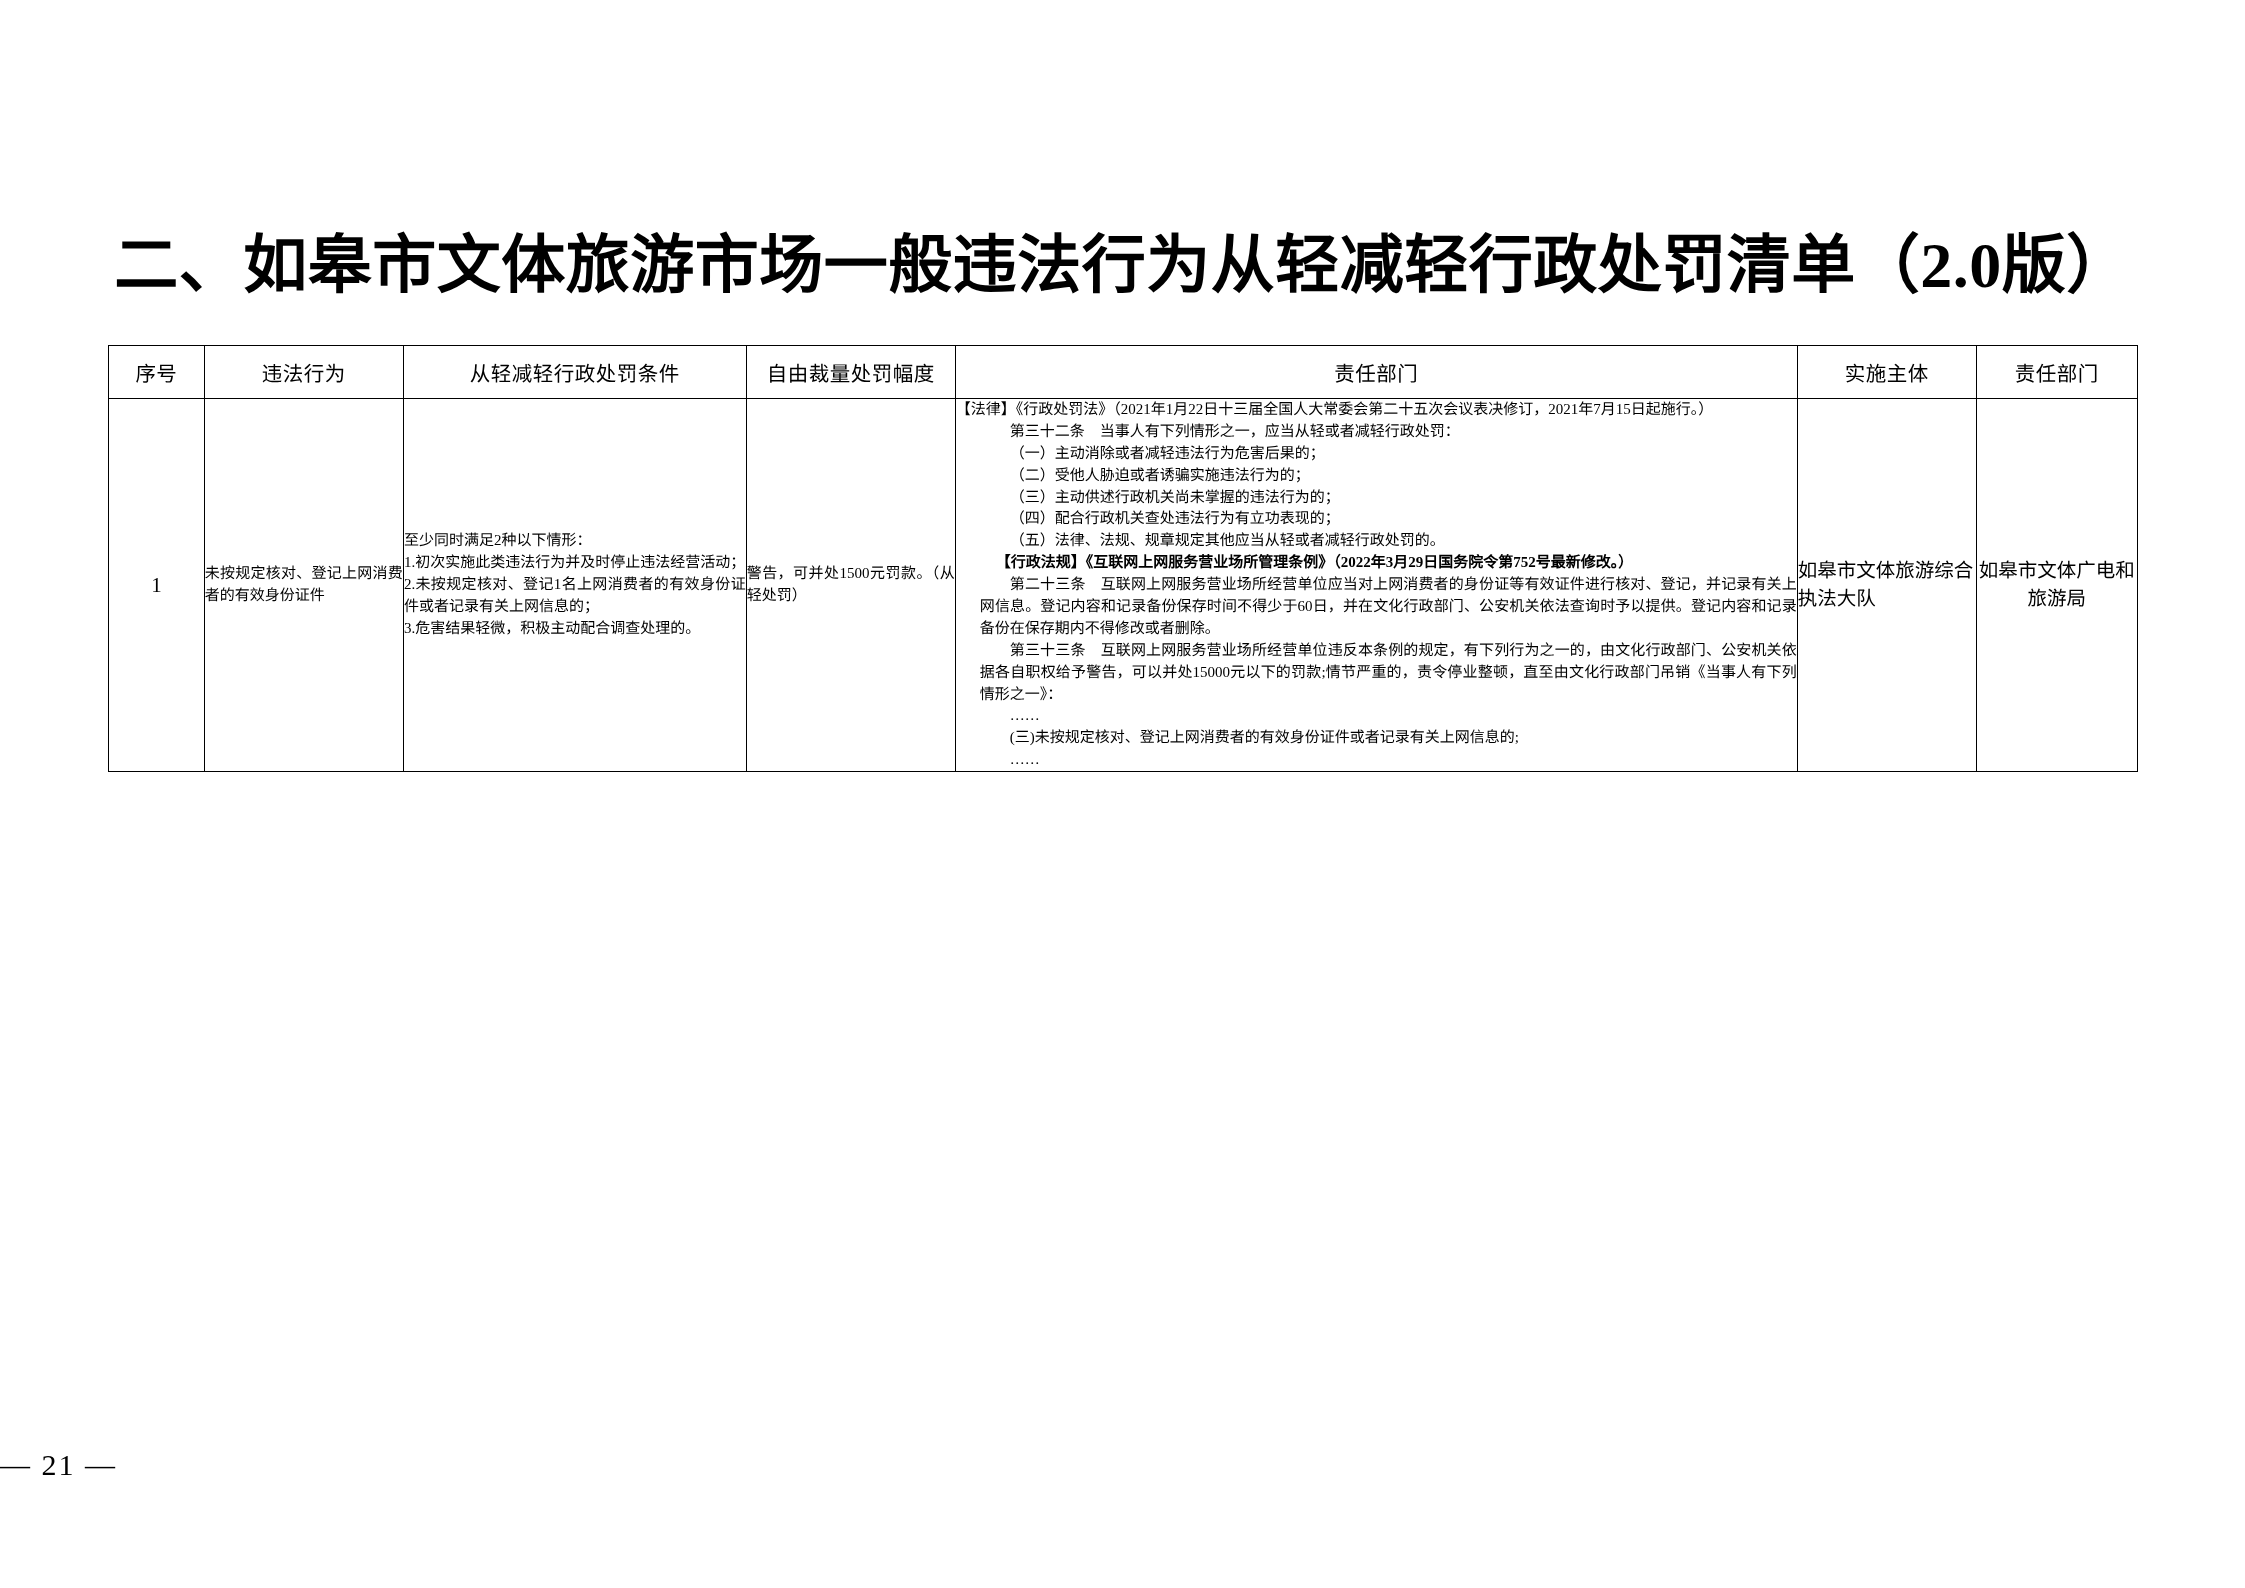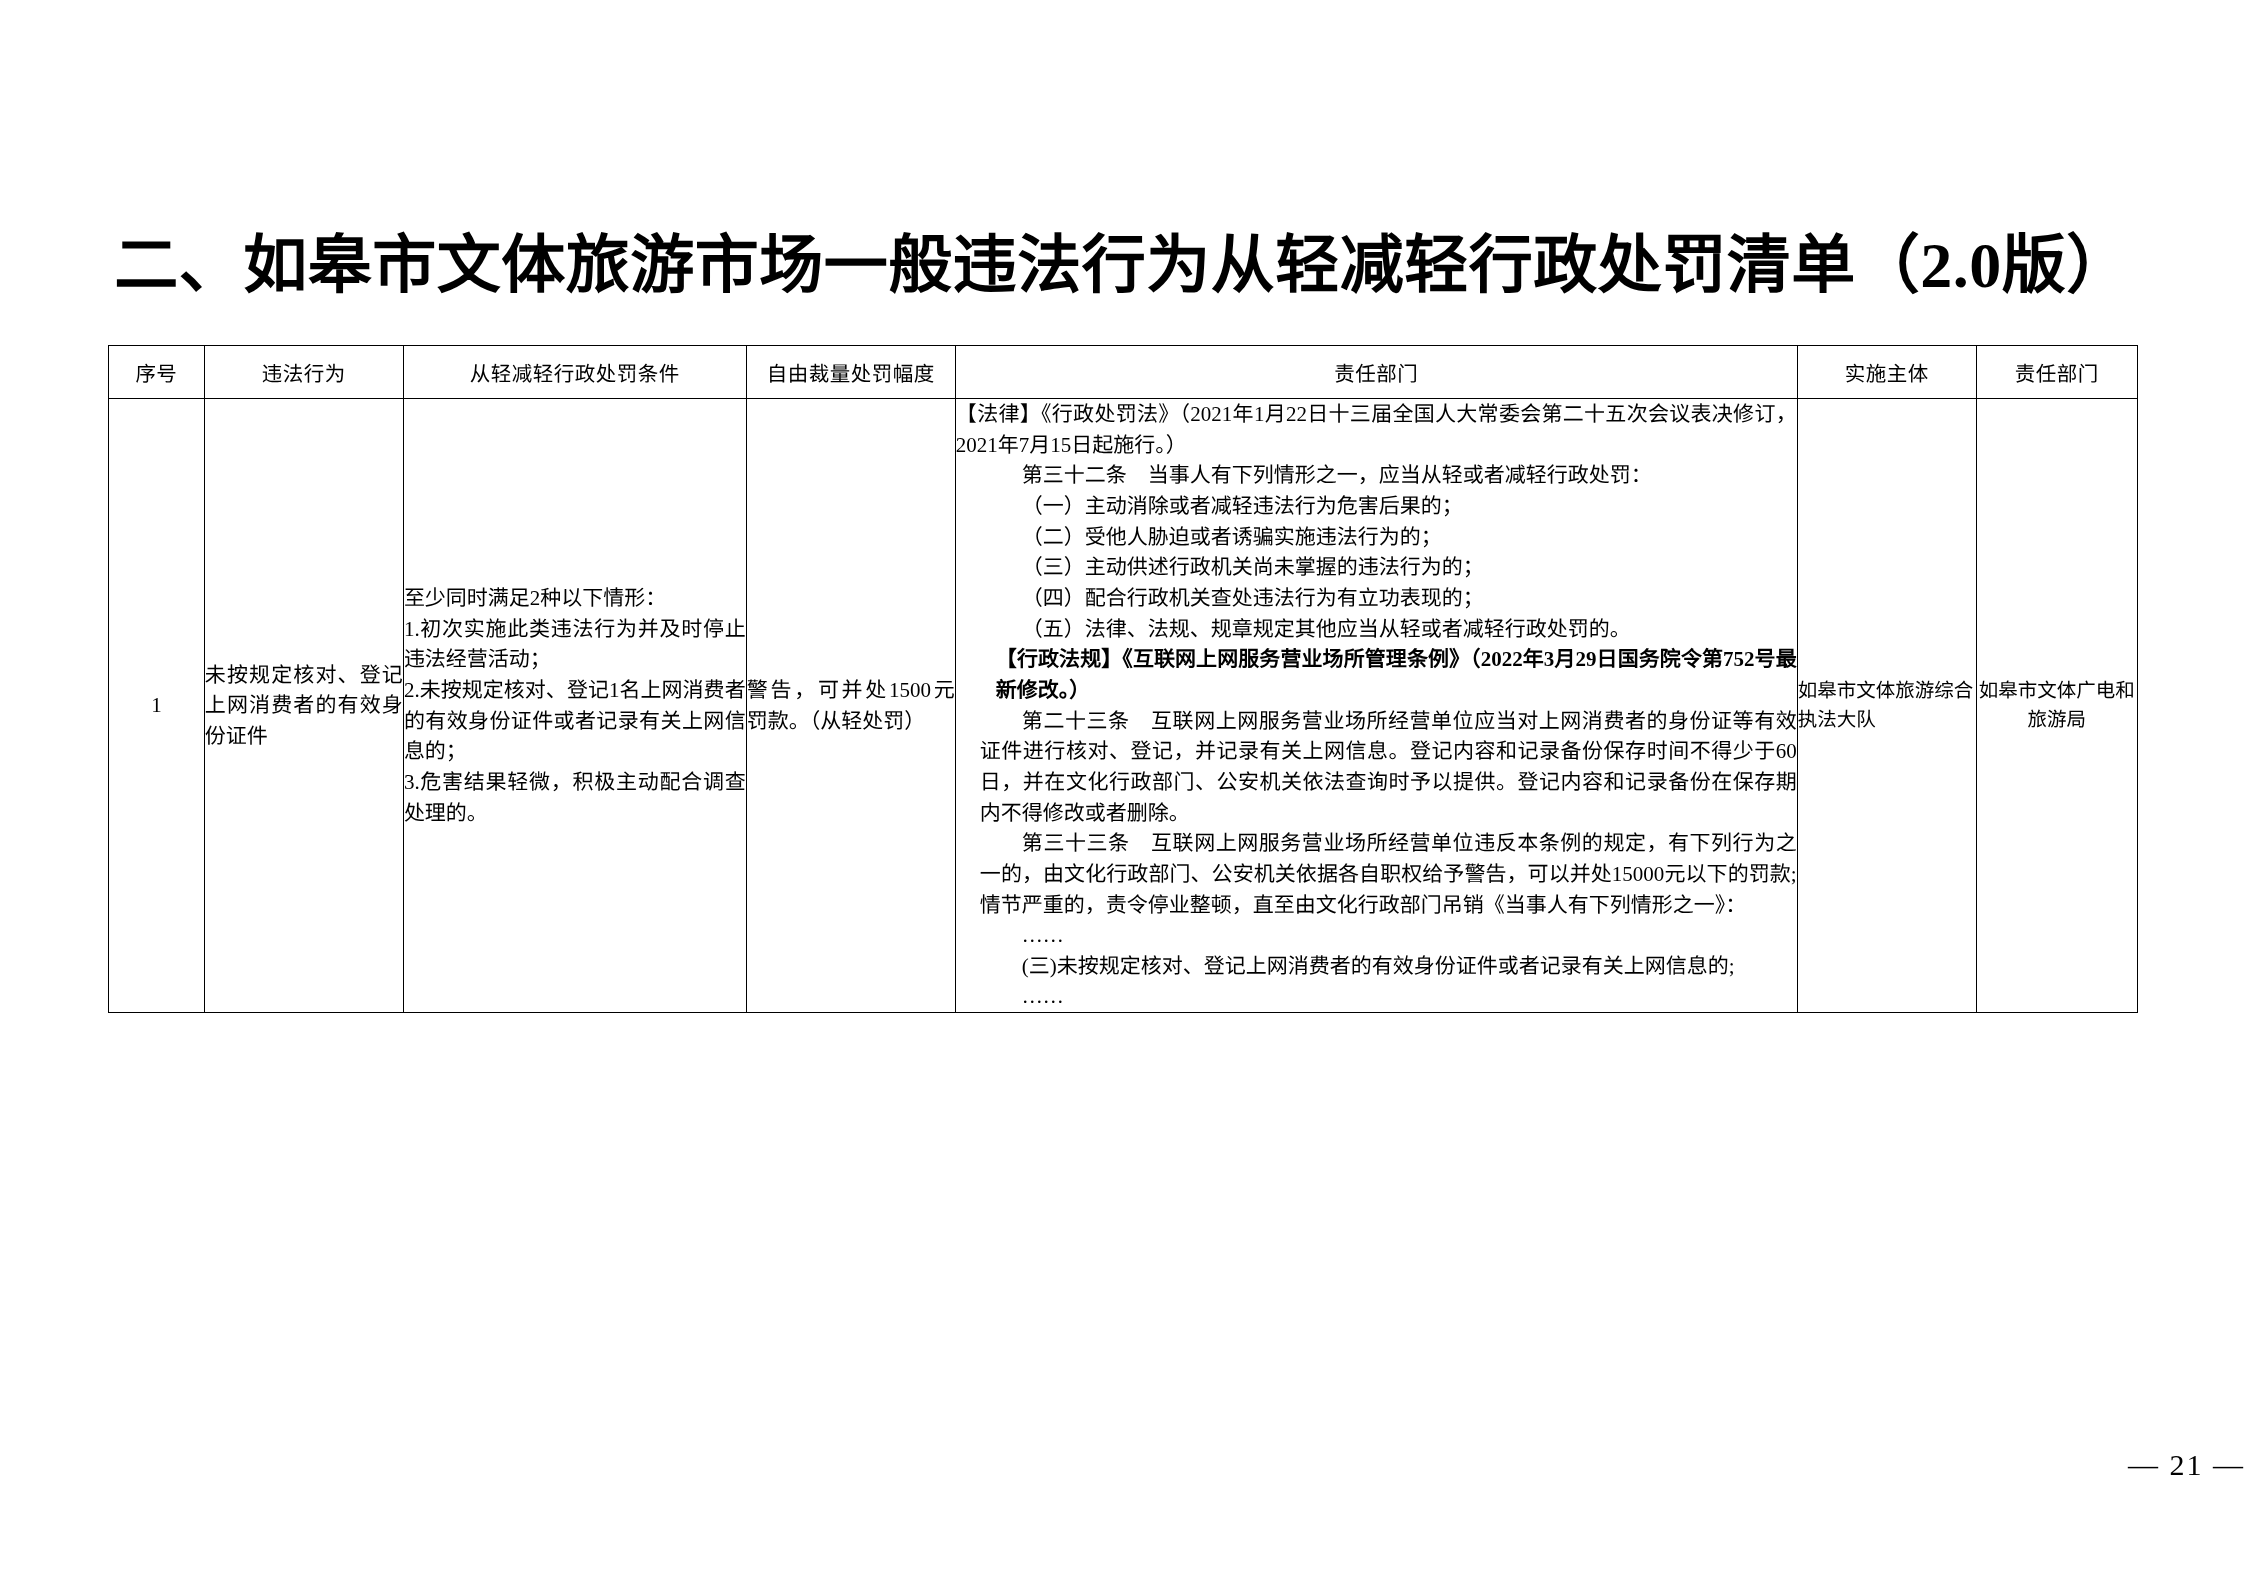--- a/index.html
+++ b/index.html
@@ -66,21 +66,21 @@
 
   thead th {
     height: 52px;
     text-align: center;
     font-size: 20.5px;
     font-family: "Liberation Sans", "DejaVu Sans", sans-serif;
     font-weight: 700;
     letter-spacing: 0.5px;
   }
   td.cell {
-    font-size: 21px;
+    font-size: 15px;
     line-height: 1.46;
     padding: 5px 4px 5px 5px;
   }
   td.num {
     text-align: center;
     font-size: 21px;
     font-family: "Liberation Serif", "DejaVu Serif", serif;
   }
   td.act, td.cond, td.range, td.legal {
     vertical-align: middle;
@@ -119,21 +119,21 @@
     text-align: justify;
     text-justify: inter-ideograph;
   }
   .dept-block p { text-align: center; }
   .subject-block p { text-align: left; }
   .page-number {
     position: absolute;
     left: 0;
     top: 1448px;
     width: 2245px;
-    text-align: right;
+    text-align: left;
     font-size: 30px;
     font-family: "Liberation Serif", "DejaVu Serif", serif;
     letter-spacing: 2px;
   }
 </style>
 </head>
 <body>
 
 <div class="page">
 

